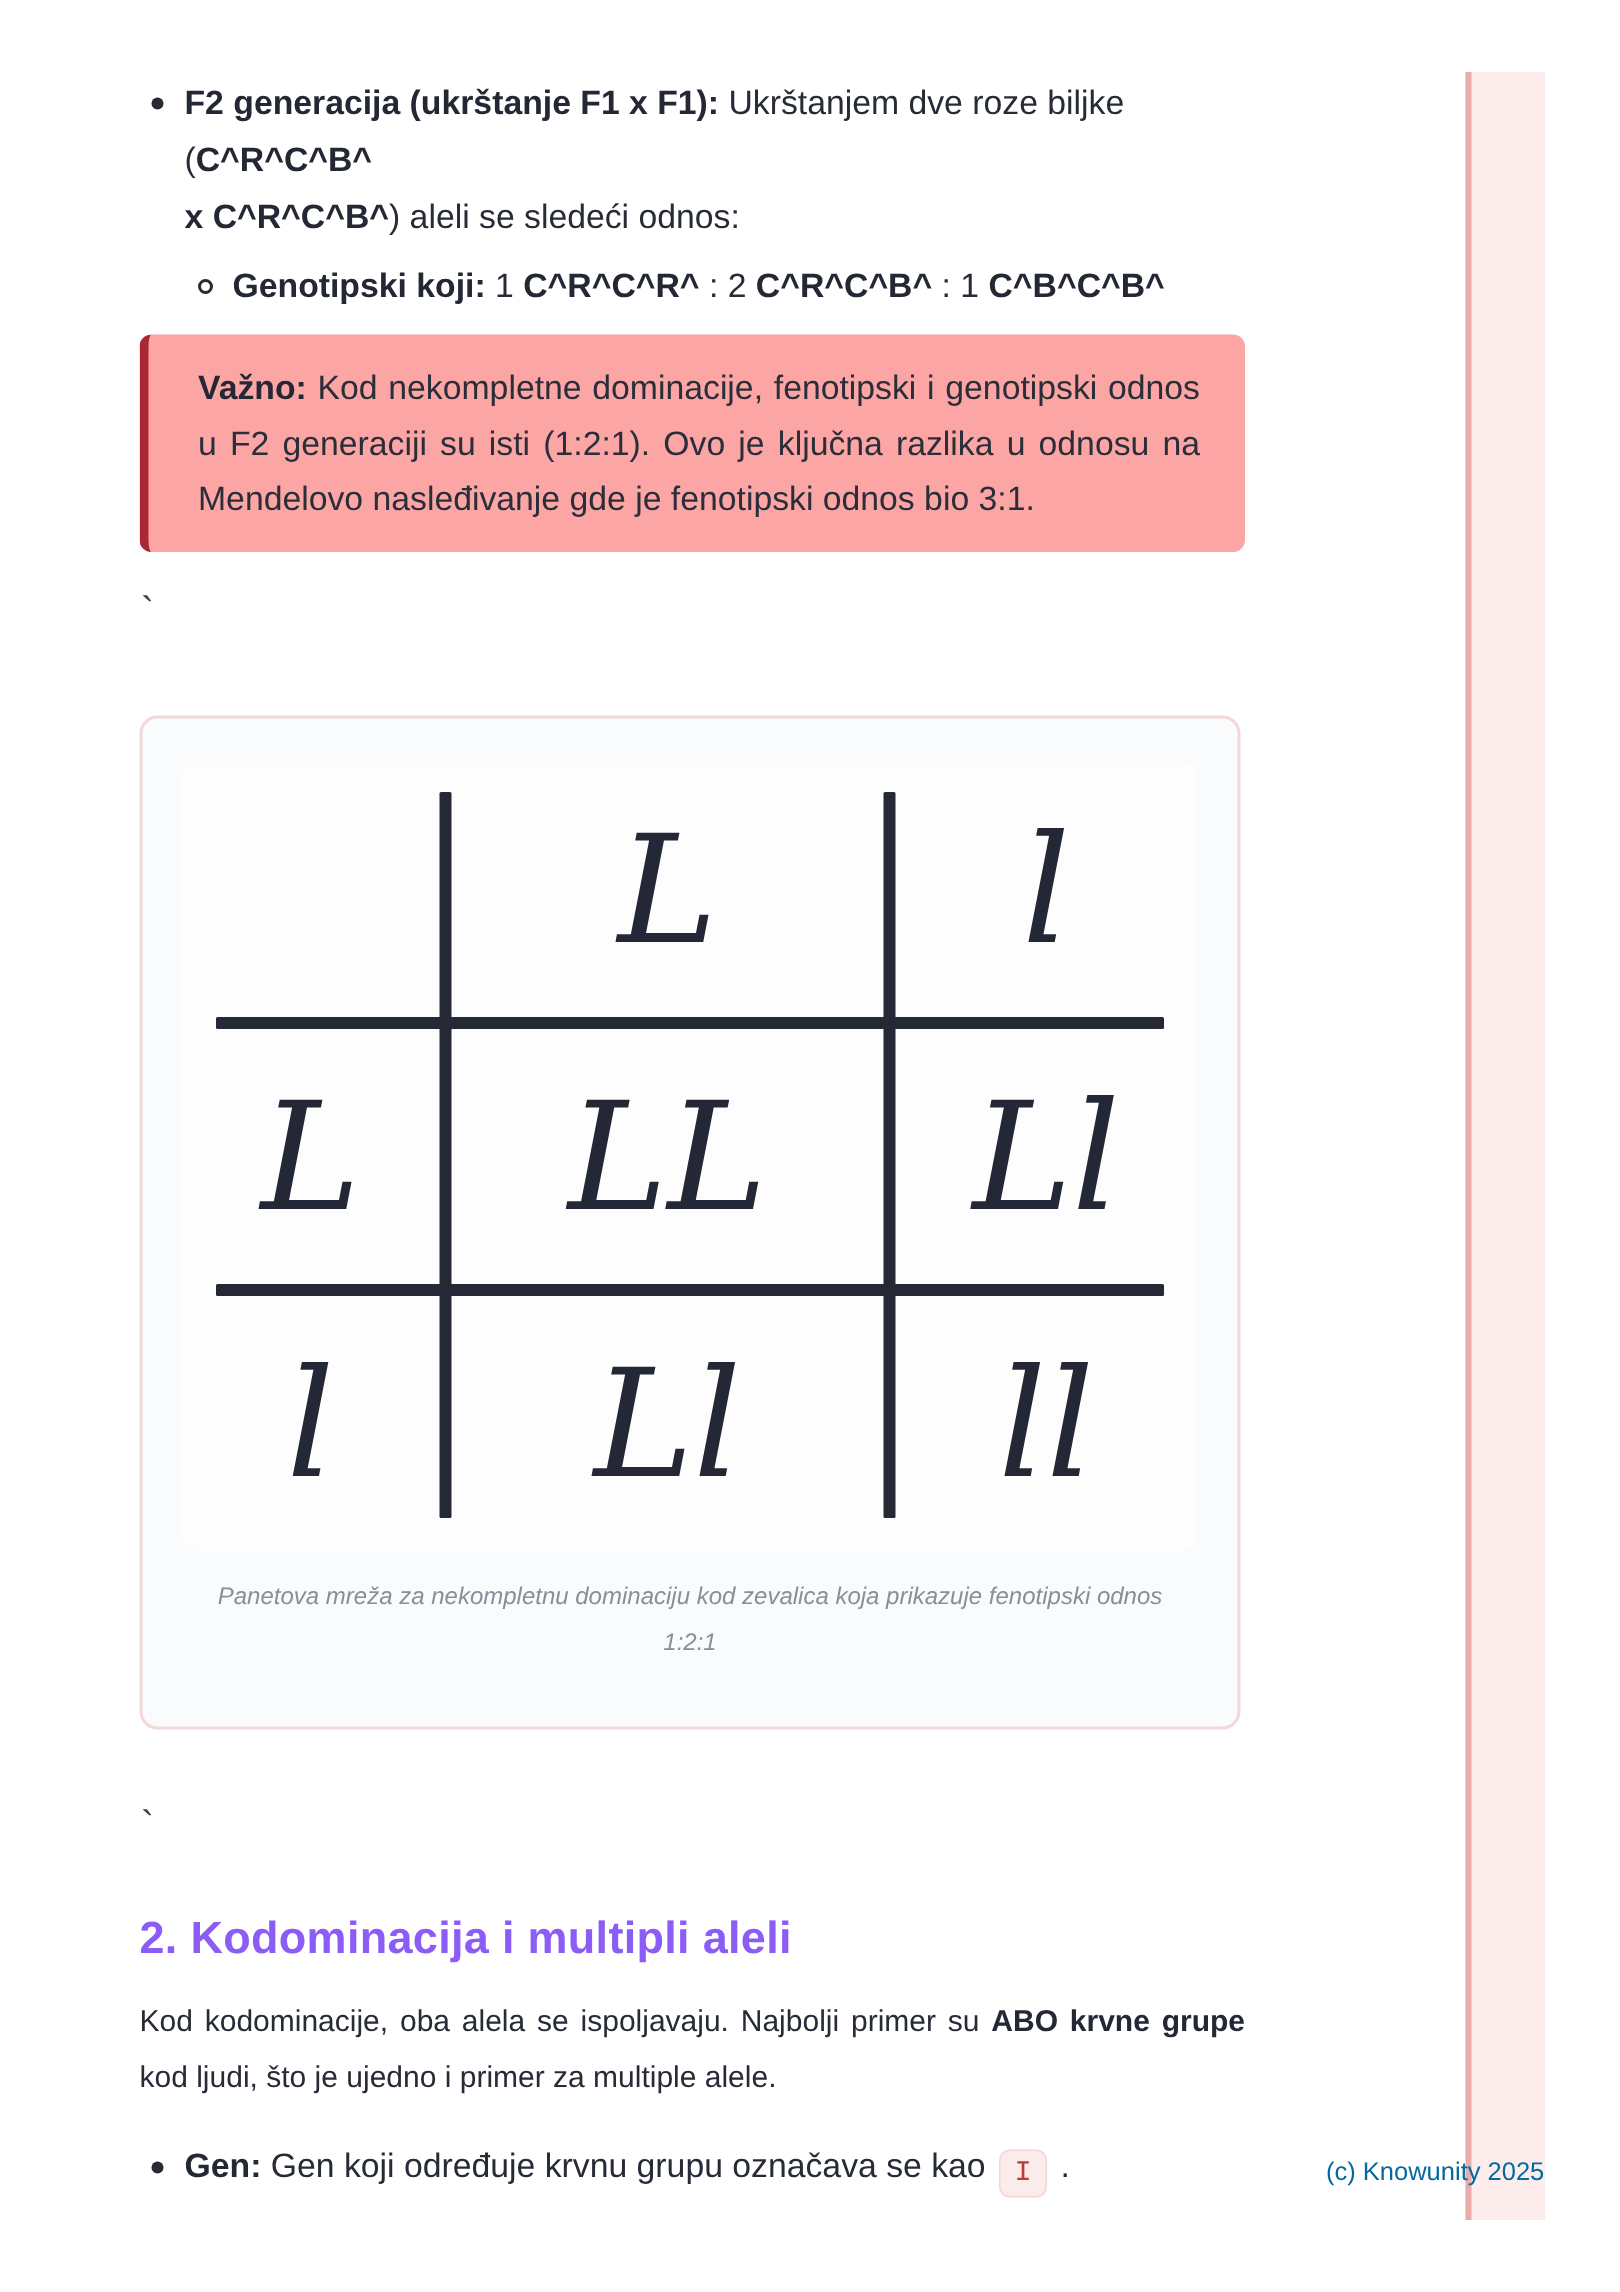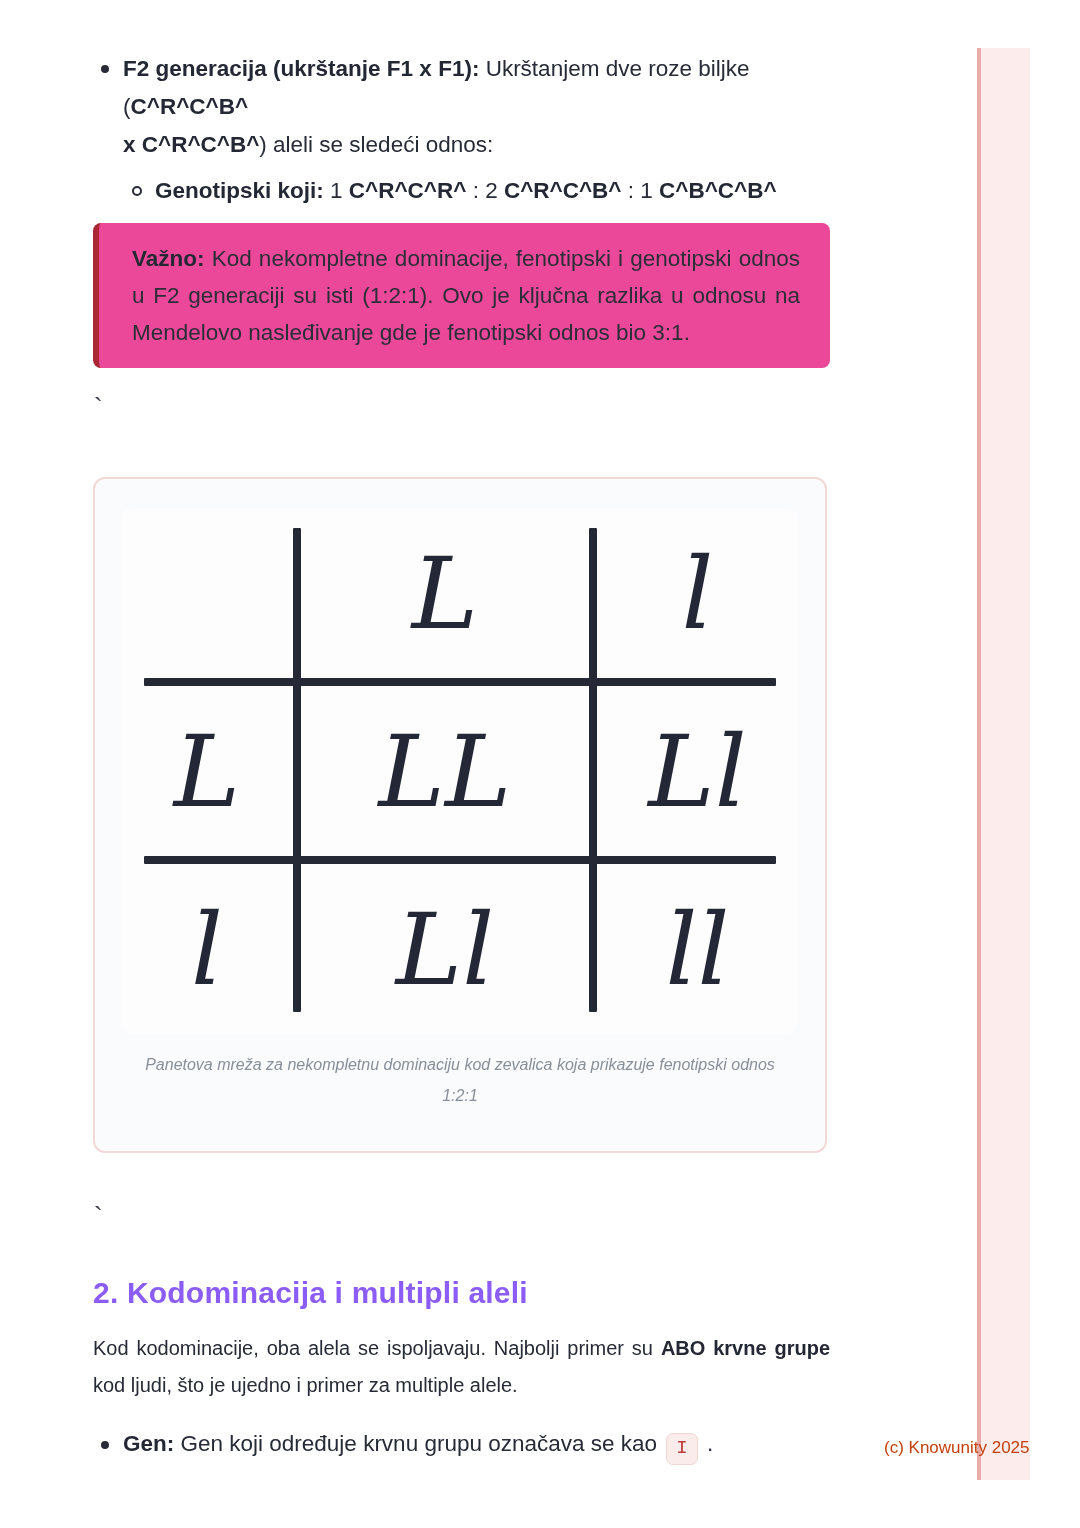--- a/index.html
+++ b/index.html
@@ -28,21 +28,21 @@
   .li-text { flex:1; }
   .sub-li { display:flex; align-items:flex-start; margin-left:39px; margin-top:8px; }
   .sub-li + .sub-li { margin-top:10px; }
   .ring {
     flex:0 0 auto; width:10px; height:10px; border:2px solid #272b36;
     border-radius:50%; margin:14px 13px 0 0; background:transparent;
   }
   
   .callout {
     position:absolute; left:93px; top:223px; width:737px; z-index:2;
-    background:#ec4899; border-left:6px solid #a92732; border-radius:8px;
+    background:#fca5a5; border-left:6px solid #a92732; border-radius:8px;
     padding:17px 30px 17px 33px;
   }
   .callout p { font-size:22.5px; line-height:37px; text-align:justify; color:#2a2e39; }
   
   .tick { position:absolute; left:94px; font-size:26px; color:#3a3f4a; z-index:2; }
   #tick1 { top:392px; }
   #tick2 { top:1201px; }
   
   .figure {
     position:absolute; left:93px; top:477px; width:734px; height:676px; z-index:2;
@@ -89,21 +89,21 @@
   .gen-row .li-text { line-height:36px; }
   .code-chip {
     display:inline-block; font-family:"Liberation Mono", monospace;
     font-size:19px; line-height:19px; color:#bb3a3a;
     background:#fbecec; border:1.5px solid #f1d6d4; border-radius:7px;
     padding:5px 9px 6px; margin:0 3px; vertical-align:-2px;
   }
   
   .footer-note {
     position:absolute; left:884px; top:1438px; z-index:3;
-    font-size:17px; color:#c2410c;
+    font-size:17px; color:#0369a1;
   }
 </style>
 </head>
 <body>
 
 <div class="page">
 
   <div class="side-strip"></div>
 
   <section class="bullet-block">

